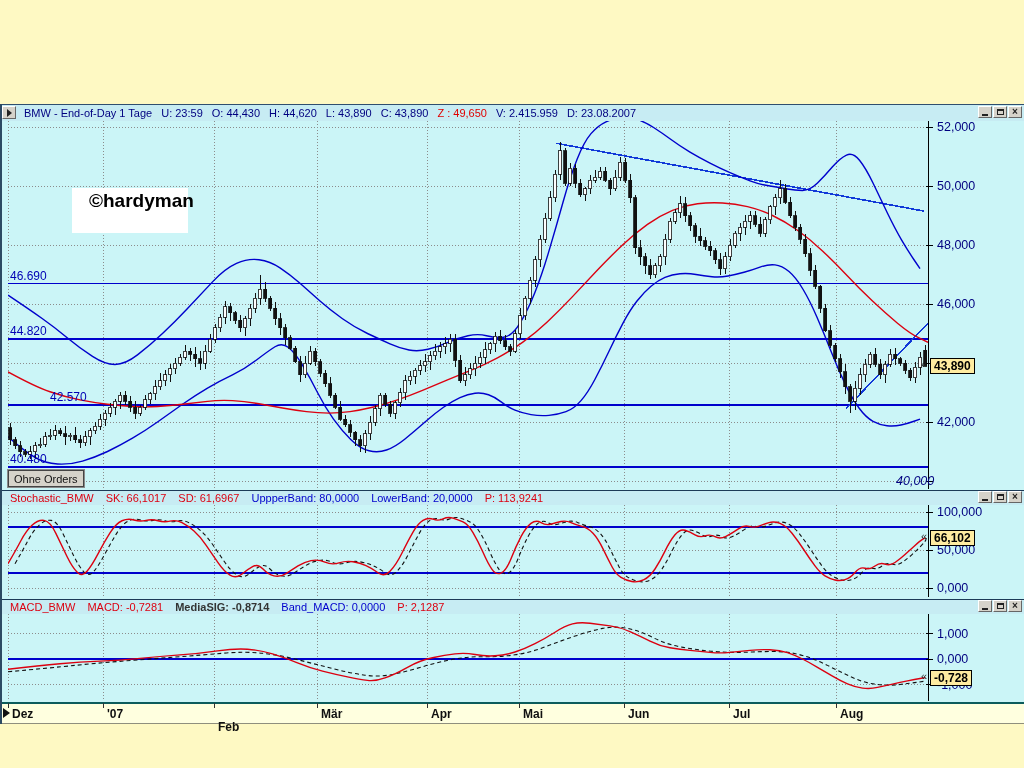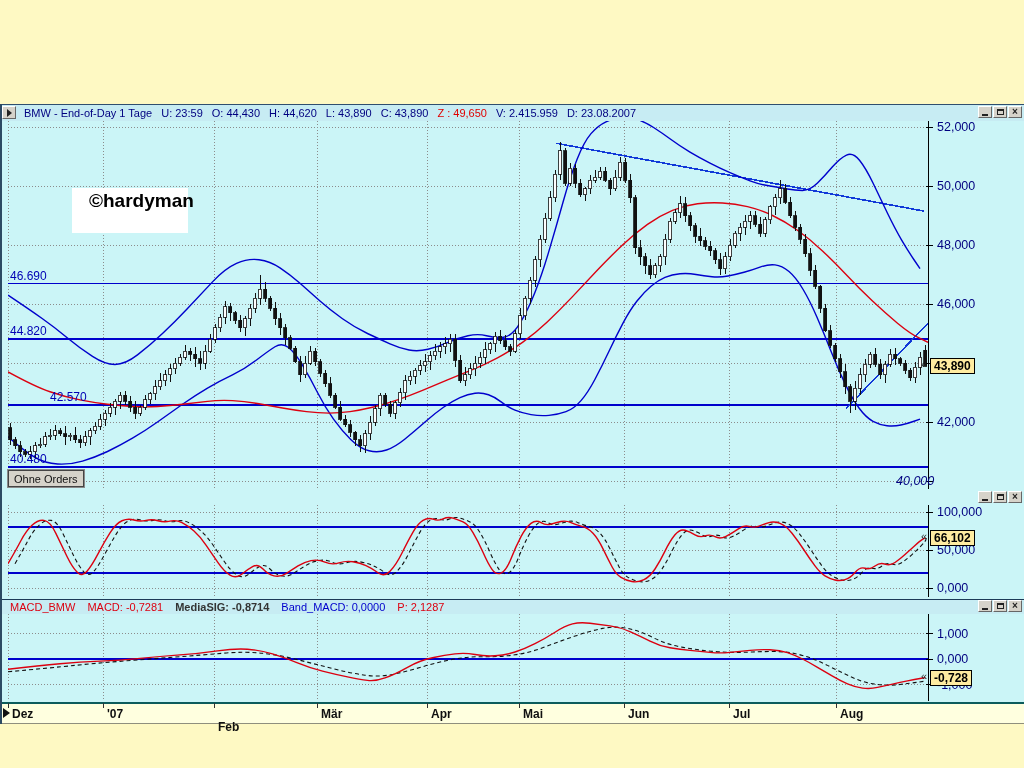--- a/index.html
+++ b/index.html
@@ -510,20 +510,23 @@
       <line x1="926" y1="659" x2="933" y2="659" stroke="#000" stroke-width="1" shape-rendering="crispEdges"></line>
       <line x1="926" y1="684.5" x2="933" y2="684.5" stroke="#000" stroke-width="1" shape-rendering="crispEdges"></line>
     </svg>
 
   <div class="abs titlebar"></div>
   <button class="abs menu-btn">
     <span class="tri"></span>
   </button>
   <div class="abs title-text" id="title-text"><span style="color: rgb(0, 0, 128);">BMW - End-of-Day 1 Tage</span><span style="color: rgb(0, 0, 128);">U: 23:59</span><span style="color: rgb(0, 0, 128);">O: 44,430</span><span style="color: rgb(0, 0, 128);">H: 44,620</span><span style="color: rgb(0, 0, 128);">L: 43,890</span><span style="color: rgb(0, 0, 128);">C: 43,890</span><span style="color: rgb(224, 0, 0);">Z : 49,650</span><span style="color: rgb(0, 0, 128);">V: 2.415.959</span><span style="color: rgb(0, 0, 128);">D: 23.08.2007</span></div>
 
+  <div class="abs strip" id="stoch-strip" style="top:490px">
+    <div class="hdr-text" id="stoch-text"><span style="color: rgb(220, 0, 16);">Stochastic_BMW</span><span style="color: rgb(220, 0, 16);">SK: 66,1017</span><span style="color: rgb(220, 0, 16);">SD: 61,6967</span><span style="color: rgb(0, 0, 204);">UppperBand: 80,0000</span><span style="color: rgb(0, 0, 204);">LowerBand: 20,0000</span><span style="color: rgb(220, 0, 16);">P: 113,9241</span></div>
+  </div>
   <div class="abs strip" id="macd-strip" style="top:599px">
     <div class="hdr-text" id="macd-text"><span style="color: rgb(220, 0, 16);">MACD_BMW</span><span style="color: rgb(220, 0, 16);">MACD: -0,7281</span><span style="color: rgb(51, 51, 51); font-weight: bold;">MediaSIG: -0,8714</span><span style="color: rgb(0, 0, 204);">Band_MACD: 0,0000</span><span style="color: rgb(220, 0, 16);">P: 2,1287</span></div>
   </div>
 
   <div class="abs win-controls" style="right:2px;top:106px">
       <button class="wbtn">
         <span class="g-minimize"></span>
       </button>
       <button class="wbtn">
         <span class="g-maximize"></span>

